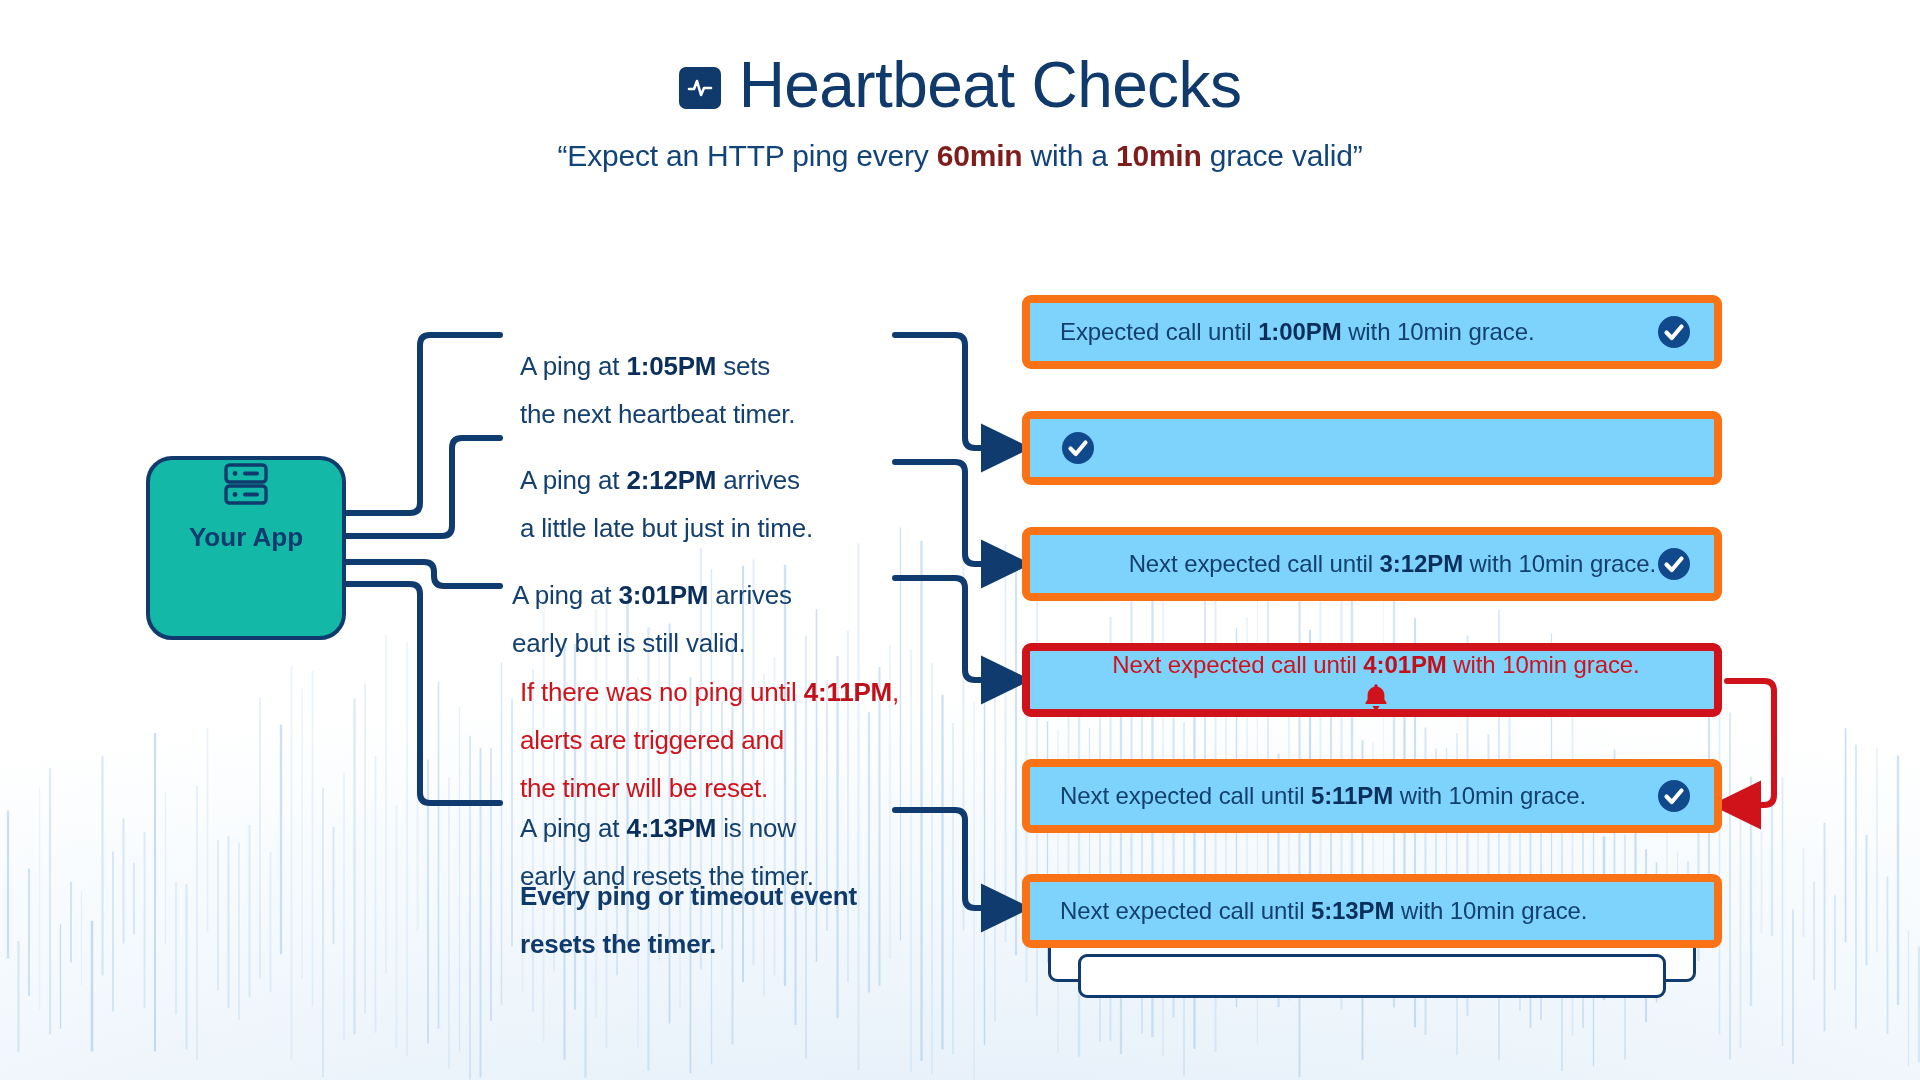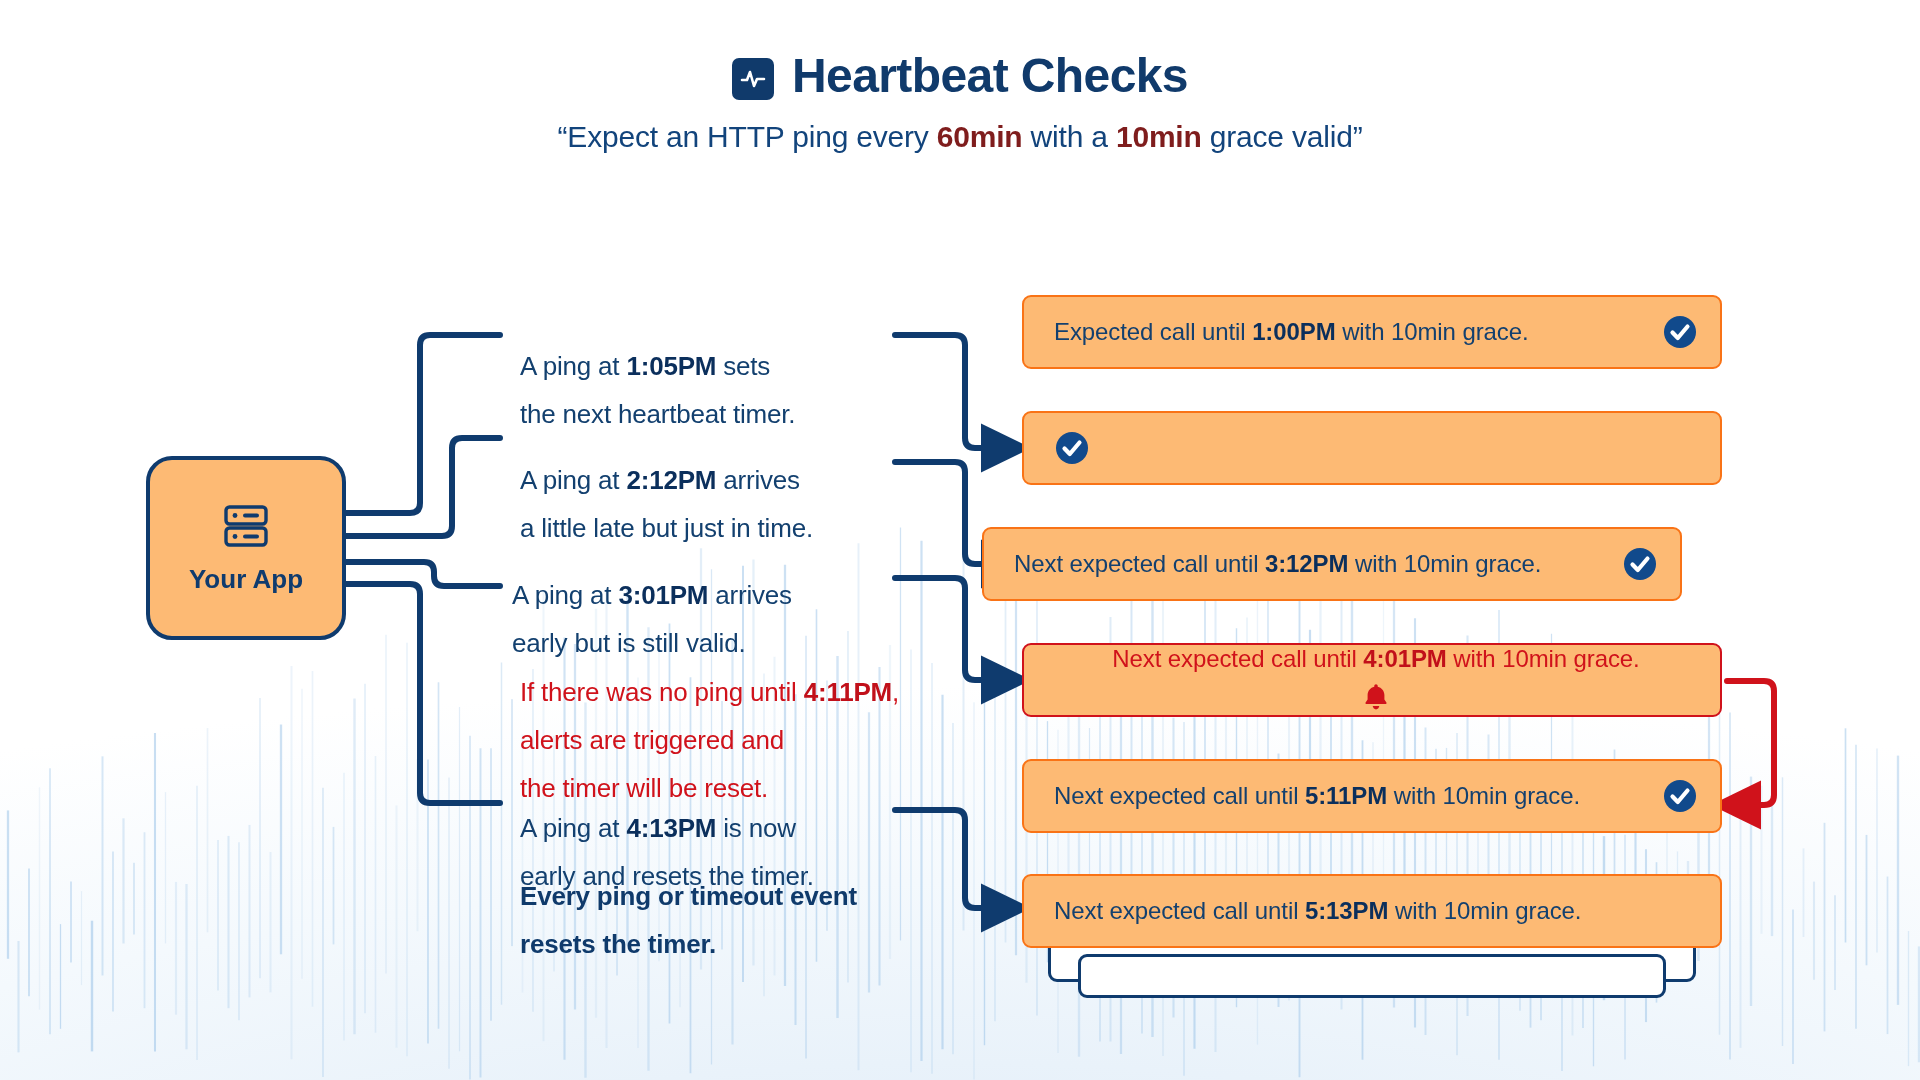--- a/index.html
+++ b/index.html
@@ -24,35 +24,35 @@
   #title-row {
     display:flex; align-items:center; justify-content:center; gap:18px;
     margin-top:48px;
   }
   #pulse-badge {
     width:42px; height:42px; border-radius:7px; background:#103a6b;
     display:flex; align-items:center; justify-content:center;
     position:relative; top:3px;
   }
   #page-title {
-    font-size:48px; font-weight:bold; color:#103a6b; letter-spacing:-0.6px;
+    font-size:64px; font-weight:normal; color:#103a6b; letter-spacing:-0.6px;
     white-space:nowrap;
   }
   #subtitle {
     margin-top:17px; font-size:30px; color:#12447c; letter-spacing:-0.2px;
     white-space:nowrap;
   }
   #subtitle b { font-weight:bold; color:#7f1d1d; }
 
   
   #app-node {
     position:absolute; left:146px; top:456px; width:200px; height:184px;
     border:4px solid #0f3b6e; border-radius:26px;
-    background:#fdba74;
-    display:flex; flex-direction:column; align-items:center; justify-content:center;
+    background:#14b8a6;
+    display:flex; flex-direction:column; align-items:center; 
     gap:10px; z-index:6;
   }
   #app-label { font-size:26px; font-weight:bold; color:#0f3b6e; }
 
   
   #wires { position:absolute; left:0; top:0; width:1920px; height:1080px; z-index:4; }
 
   
   .event-text {
     position:absolute; z-index:6;
@@ -61,22 +61,22 @@
   }
   .event-text b { font-weight:bold; color:#0b2f5c; }
   .event-text.alert { color:#d0121b; }
   .event-text.alert b { color:#c1101a; }
   .event-text.summary { font-weight:bold; color:#0f3a6b; }
 
   
   .card {
     position:absolute; z-index:6;
     width:700px; height:74px;
-    border:2px solid #f97316; border-radius:9px;
-    background:#fdba74;
+    border:8px solid #f97316; border-radius:9px;
+    background:#7dd3fc;
     display:flex; align-items:center;
     padding:0 22px 0 30px;
   }
   .card.alert { border-color:#d0121b;flex-direction:column; }
   .card-text {
     font-size:24px; color:#13406f; letter-spacing:-0.1px; flex:1; white-space:nowrap;
   }
   .card-text b { font-weight:bold; color:#0b2f5c; }
   .card.alert .card-text { color:#d0121b; }
   .card.alert .card-text b { color:#c1101a; }
@@ -386,21 +386,21 @@
 
 <div class="card" style="left:1022px; top:411px;">
   <span class="card-icon">
     <svg width="36" height="36" viewBox="0 0 36 36">
       <circle cx="18" cy="18" r="16" fill="#114a8c"></circle>
       <polyline points="10.5,18.5 15.8,24 25.5,12.5" fill="none" stroke="#ffffff" stroke-width="4.2" stroke-linecap="round" stroke-linejoin="round"></polyline>
     </svg>
   </span>
 </div>
 
-<div class="card" style="left:982px; top:527px;">
+<div class="card" style="left:1022px; top:527px;text-align:right;">
   <span class="card-text">
     <span>Next expected call until </span><b>3:12PM</b><span> with 10min grace.</span>
   </span>
   <span class="card-icon">
     <svg width="36" height="36" viewBox="0 0 36 36">
       <circle cx="18" cy="18" r="16" fill="#114a8c"></circle>
       <polyline points="10.5,18.5 15.8,24 25.5,12.5" fill="none" stroke="#ffffff" stroke-width="4.2" stroke-linecap="round" stroke-linejoin="round"></polyline>
     </svg>
   </span>
 </div>

